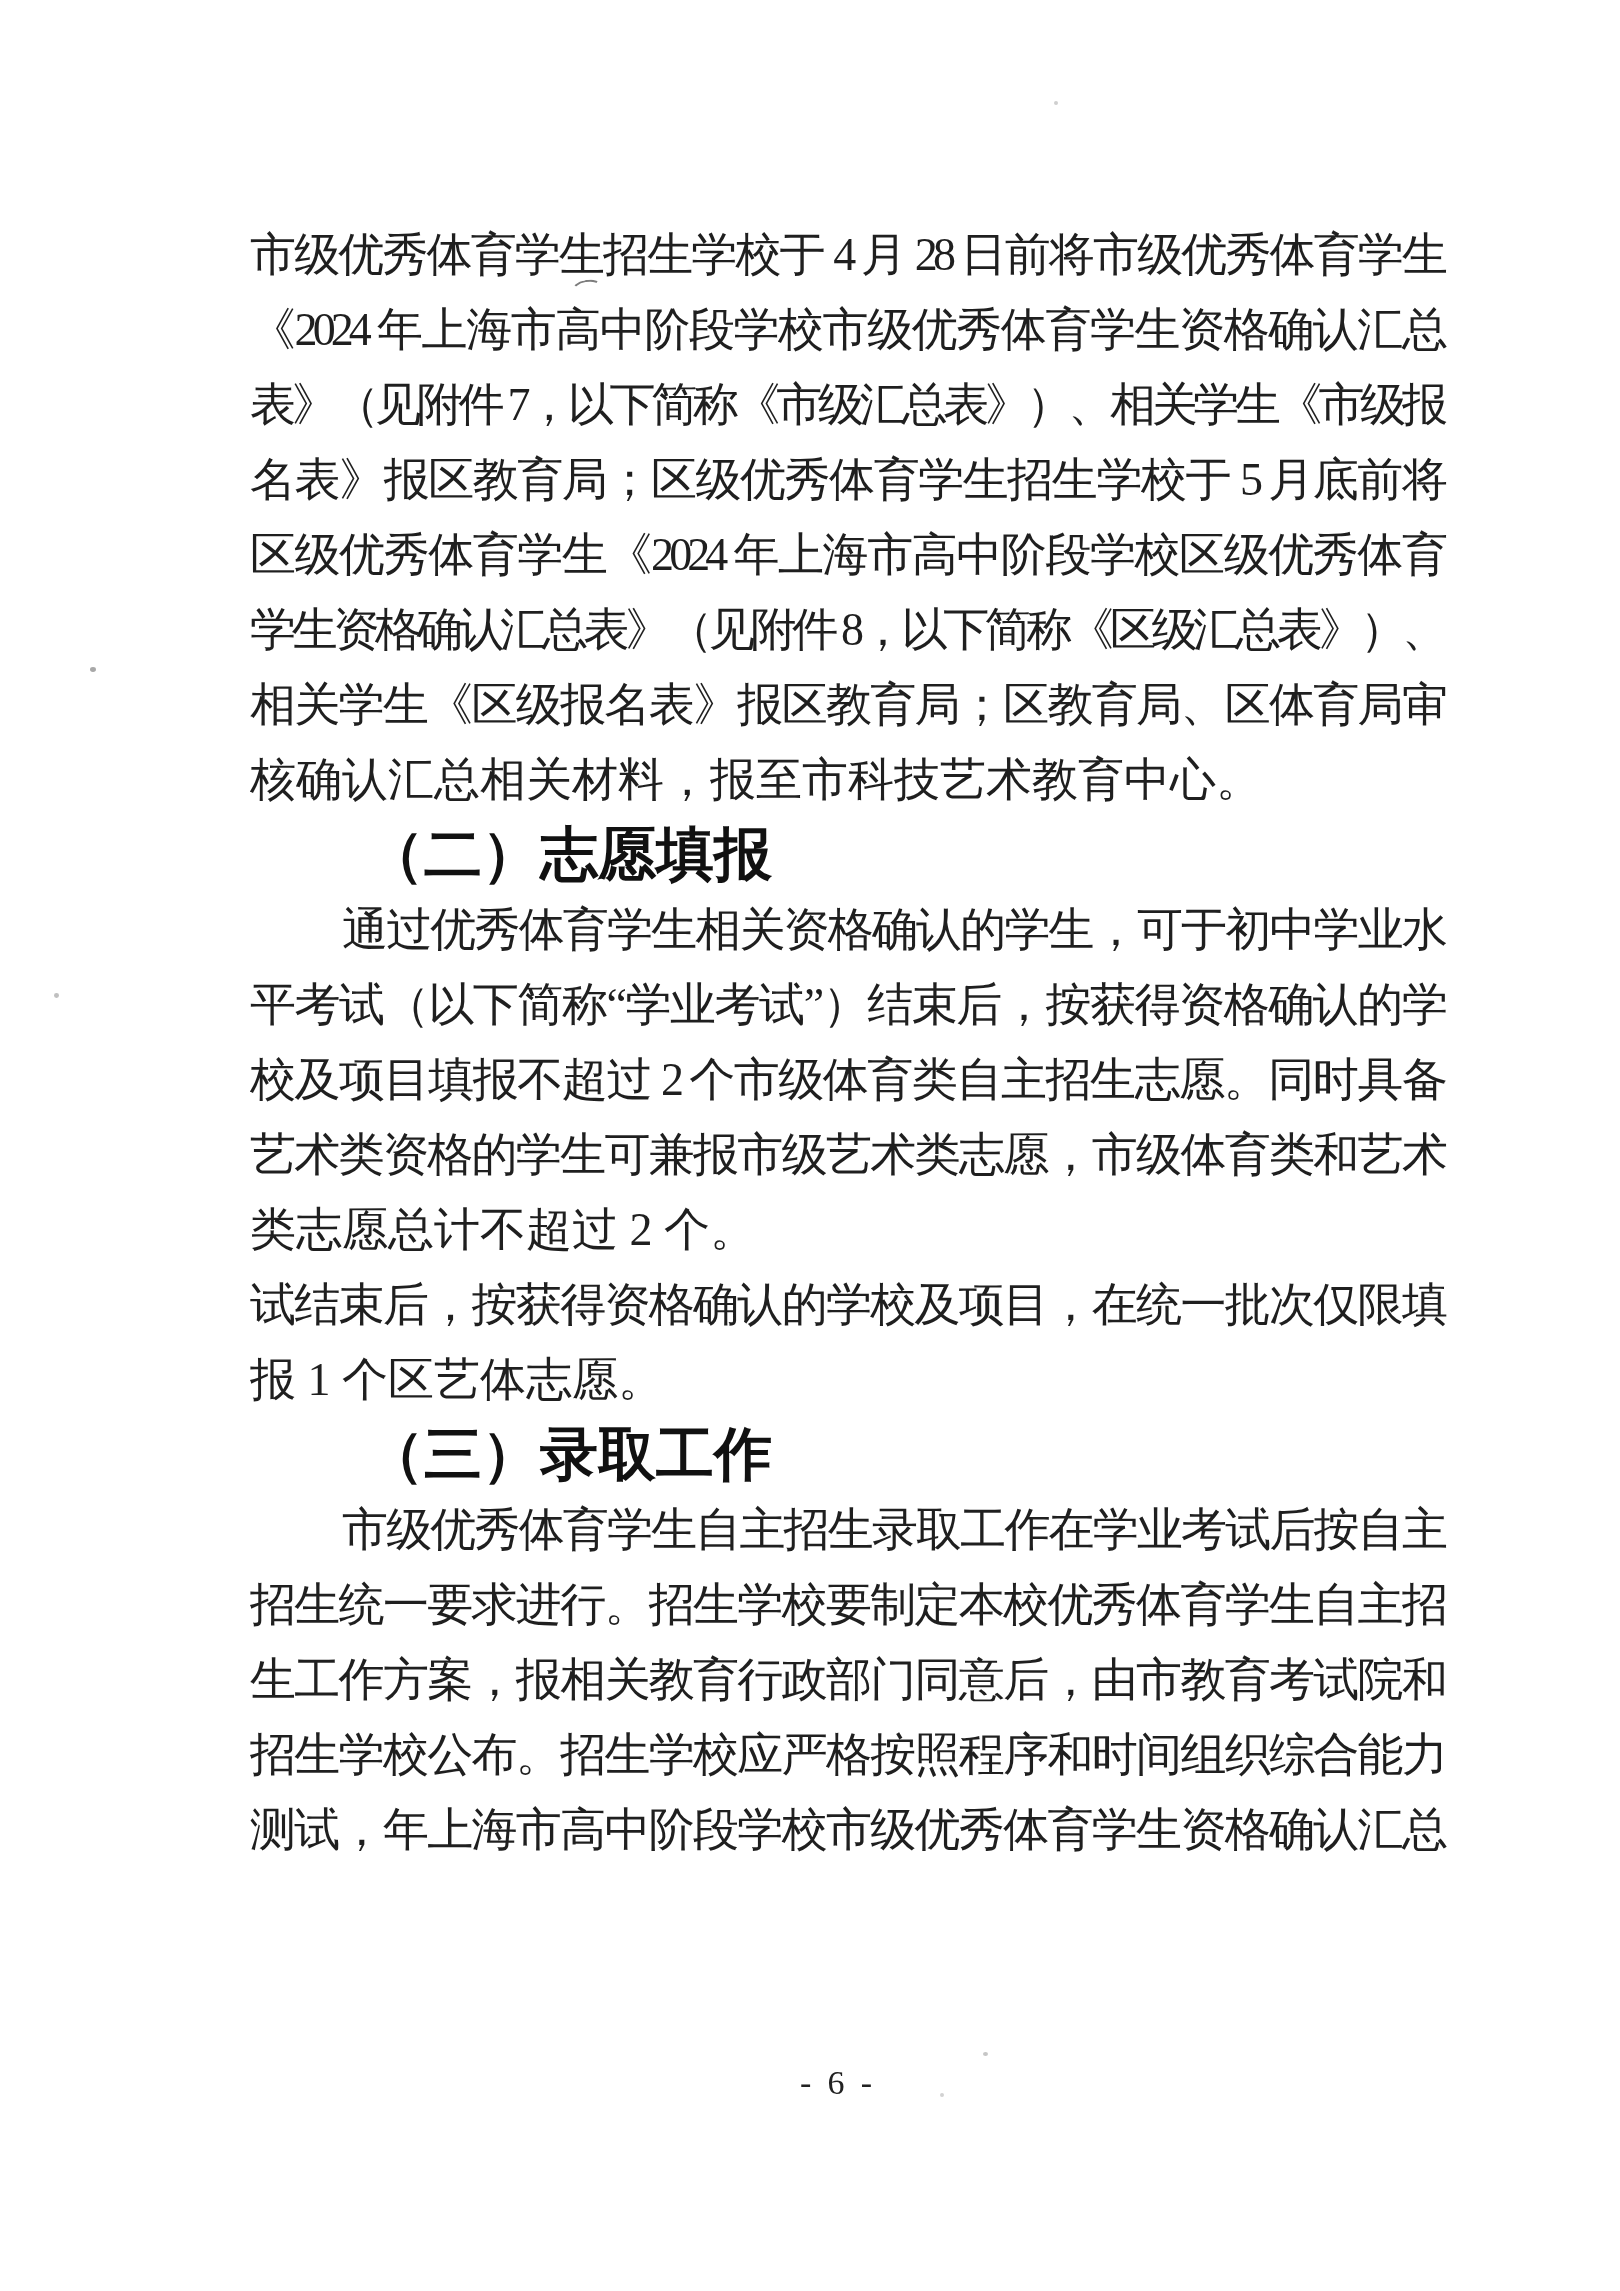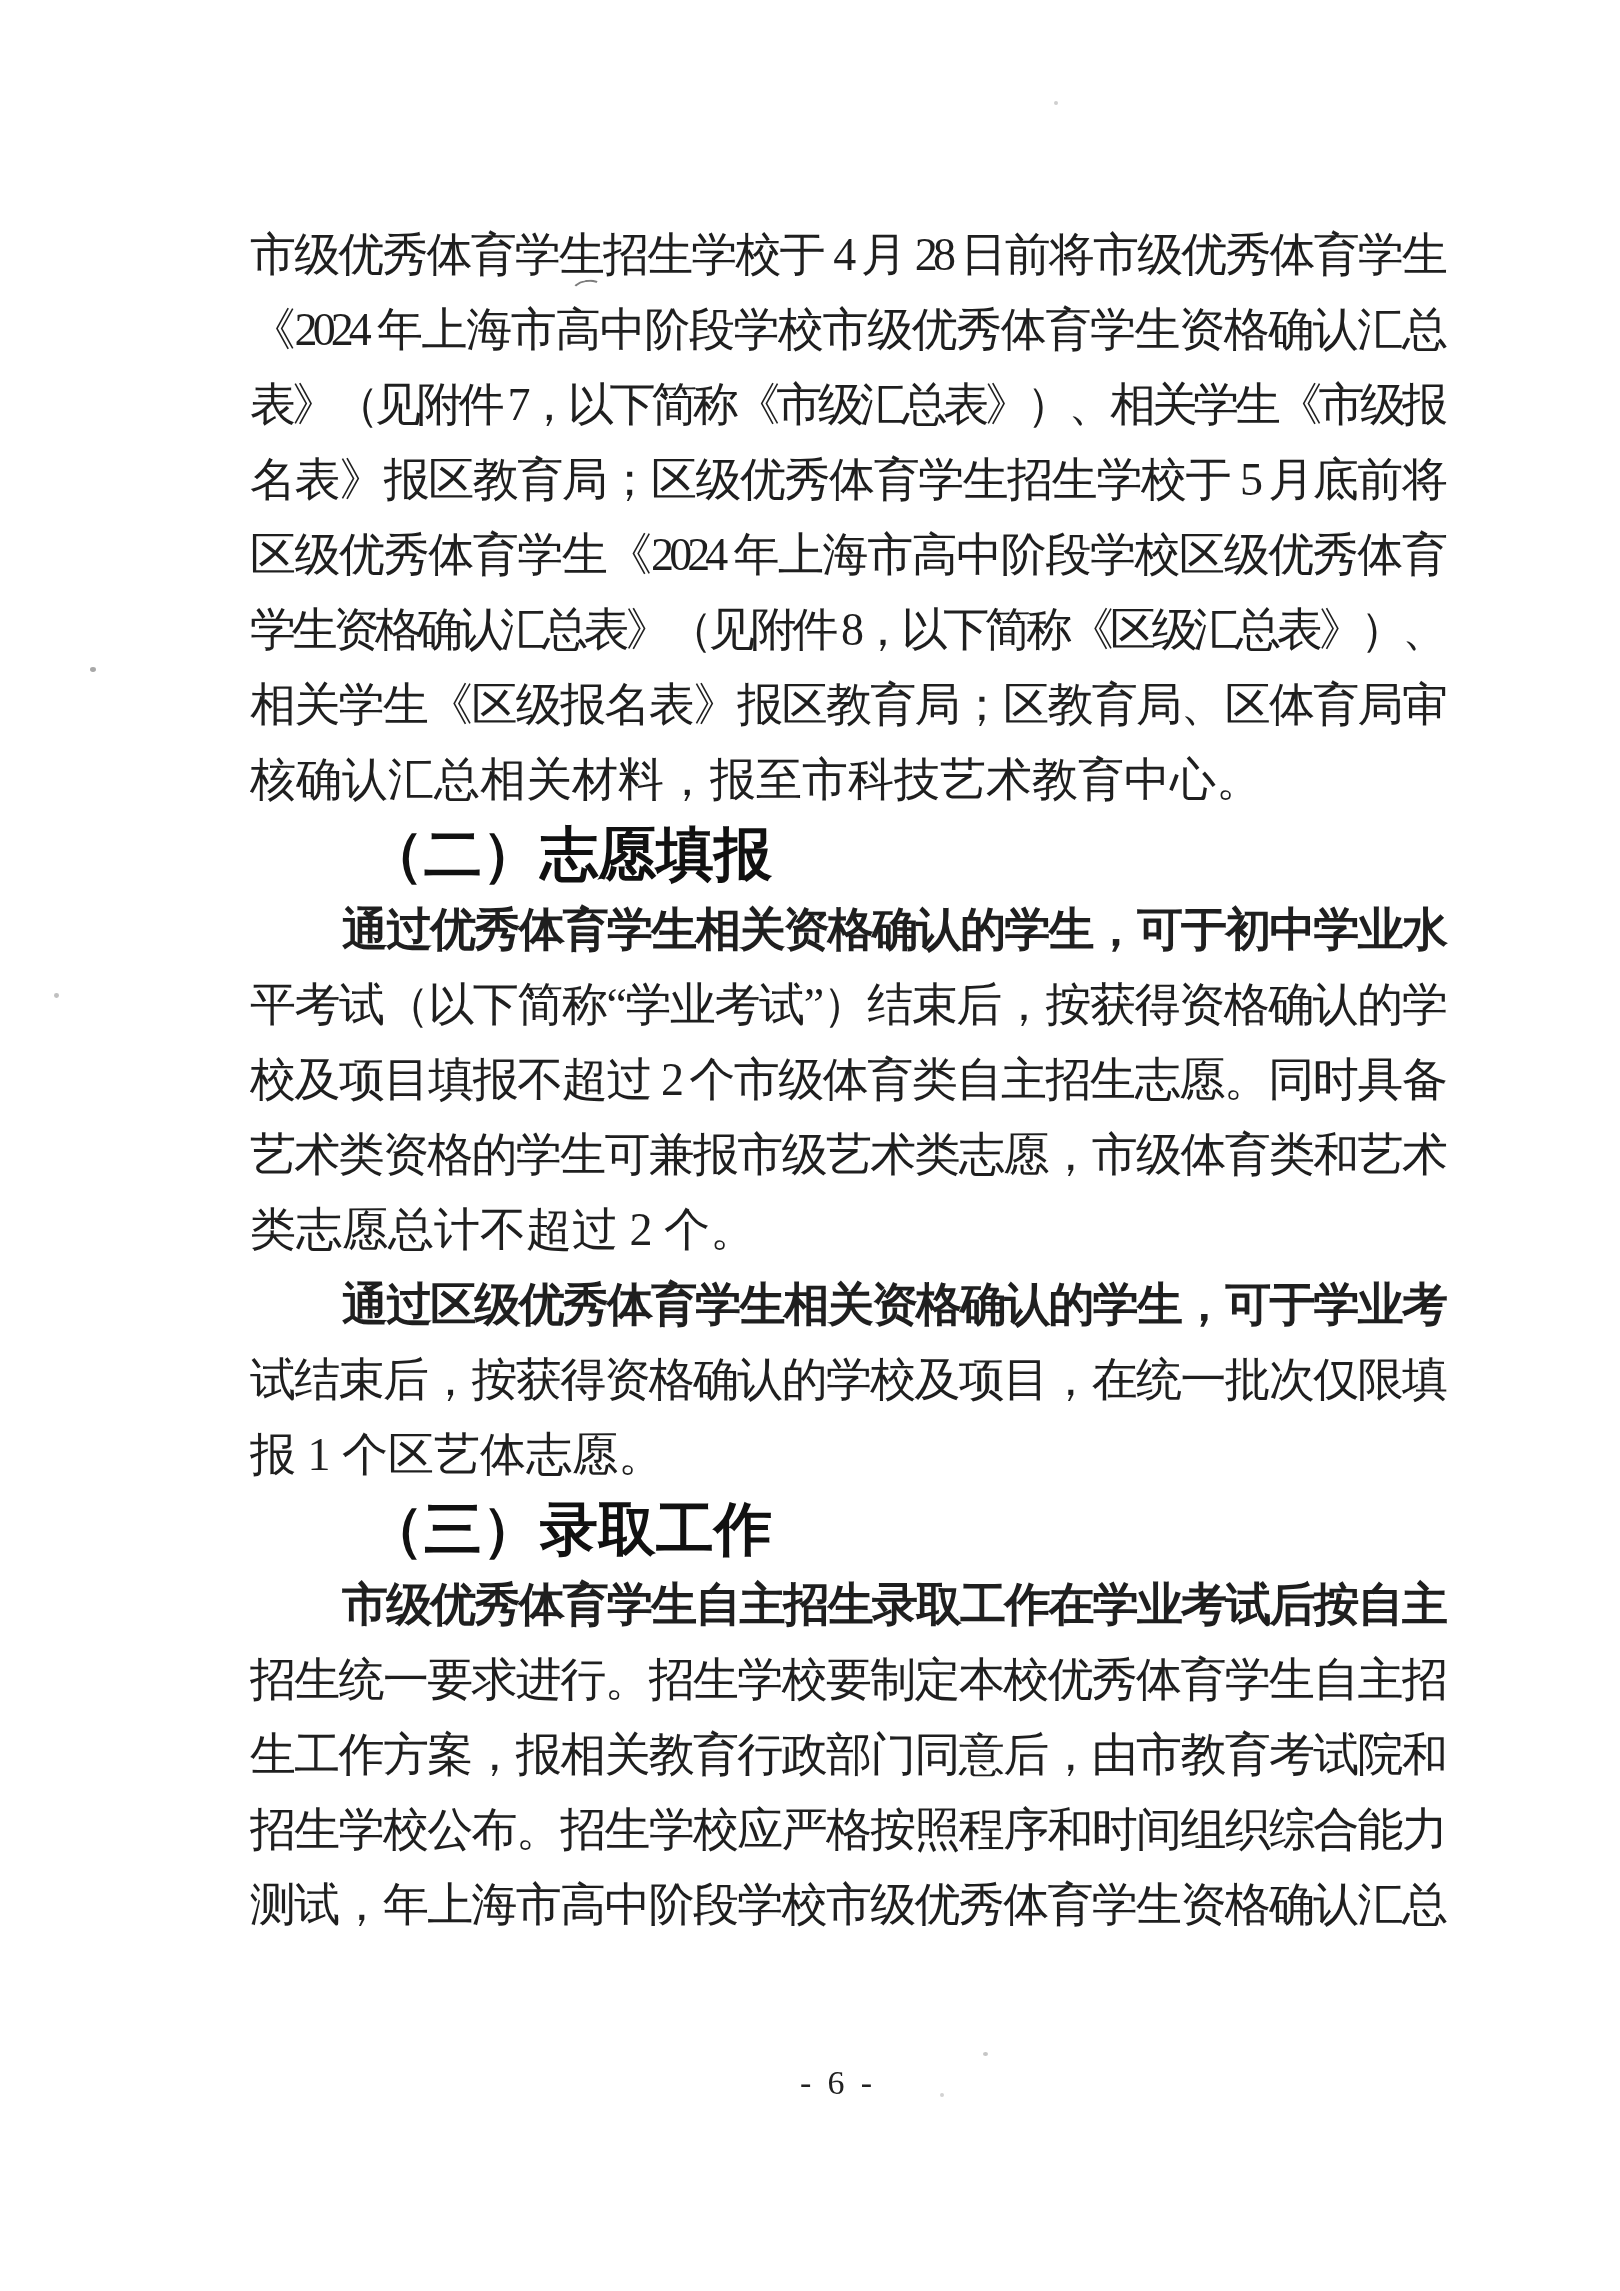--- a/index.html
+++ b/index.html
@@ -30,21 +30,21 @@
     font-size: 46px;
     white-space: normal;
     overflow: visible;
   }
   .line.just {
     text-align: justify;
     text-align-last: justify;
     text-justify: inter-character;
     letter-spacing: -4.9px;
   }
-  .line.indent { text-indent: 2em; font-weight: bold; }
+  .line.indent { text-indent: 2em; }
   .line.heading {
     font-weight: 700;
     color: #111111;
     font-size: 58px;
   }
   .footer {
     position: absolute;
     top: 2064px;
     left: 0;
     right: 0;
@@ -91,21 +91,20 @@
       <div class="line just">区级优秀体育学生《2024 年上海市高中阶段学校区级优秀体育</div>
       <div class="line just">学生资格确认汇总表》（见附件 8，以下简称《区级汇总表》）、</div>
       <div class="line just">相关学生《区级报名表》报区教育局；区教育局、区体育局审</div>
       <div class="line">核确认汇总相关材料，报至市科技艺术教育中心。</div>
       <div class="line heading indent">（二）志愿填报</div>
       <div class="line indent just">通过优秀体育学生相关资格确认的学生，可于初中学业水</div>
       <div class="line just">平考试（以下简称“学业考试”）结束后，按获得资格确认的学</div>
       <div class="line just">校及项目填报不超过 2 个市级体育类自主招生志愿。同时具备</div>
       <div class="line just">艺术类资格的学生可兼报市级艺术类志愿，市级体育类和艺术</div>
       <div class="line">类志愿总计不超过 2 个。</div>
-      <div class="line indent just">通过区级优秀体育学生相关资格确认的学生，可于学业考</div>
       <div class="line just">试结束后，按获得资格确认的学校及项目，在统一批次仅限填</div>
       <div class="line">报 1 个区艺体志愿。</div>
       <div class="line heading indent">（三）录取工作</div>
       <div class="line indent just">市级优秀体育学生自主招生录取工作在学业考试后按自主</div>
       <div class="line just">招生统一要求进行。招生学校要制定本校优秀体育学生自主招</div>
       <div class="line just">生工作方案，报相关教育行政部门同意后，由市教育考试院和</div>
       <div class="line just">招生学校公布。招生学校应严格按照程序和时间组织综合能力</div>
       <div class="line just">测试，年上海市高中阶段学校市级优秀体育学生资格确认汇总</div>
     </main>
 

